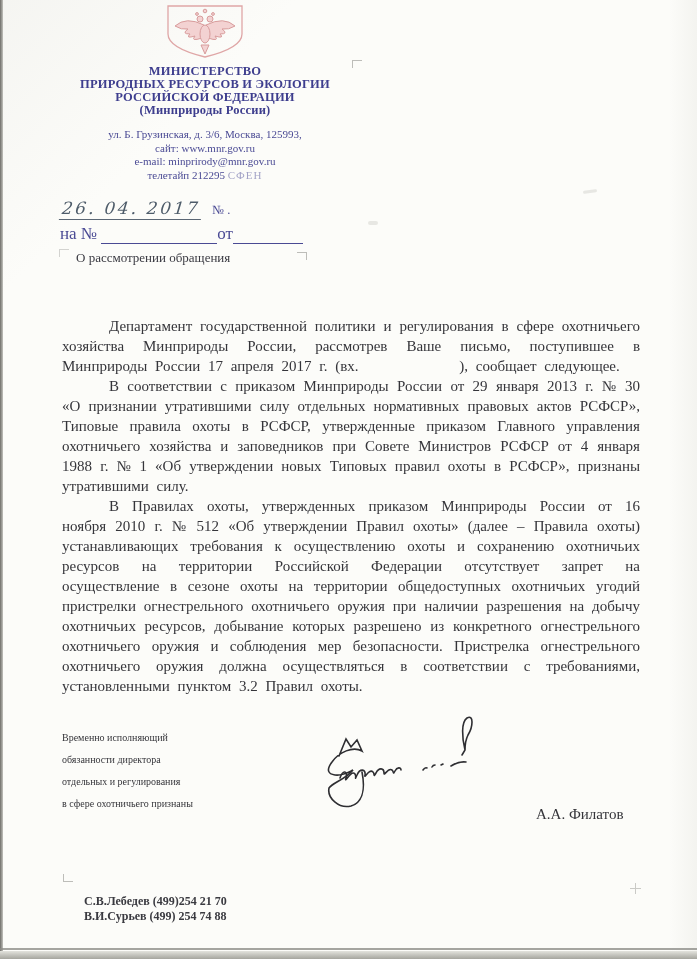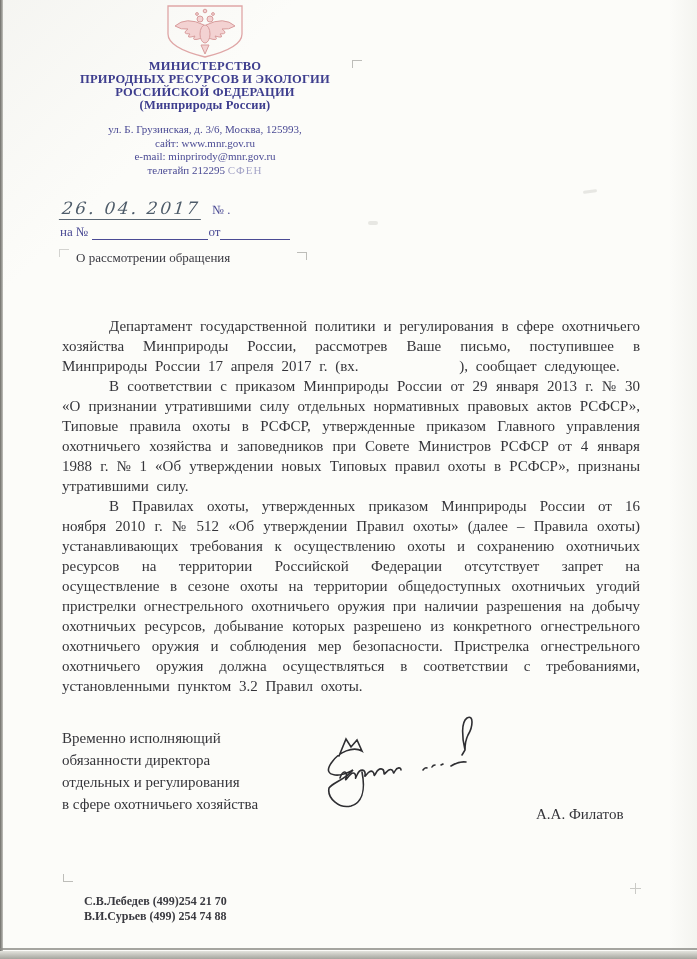--- a/index.html
+++ b/index.html
@@ -20,47 +20,47 @@
   .corner.tl{border-top:1.5px solid #8a8a85;border-left:1.5px solid #8a8a85;}
   .corner.tr{border-top:1.5px solid #8a8a85;border-right:1.5px solid #8a8a85;}
   .corner.bl{border-bottom:1.5px solid #8a8a85;border-left:1.5px solid #8a8a85;}
   .crop-plus{position:absolute;left:630px;top:883px;width:11px;height:11px;opacity:.5;}
   .crop-plus:before{content:"";position:absolute;left:5px;top:0;width:1px;height:11px;background:#9a9a94;}
   .crop-plus:after{content:"";position:absolute;left:0;top:5px;width:11px;height:1px;background:#9a9a94;}
 
   
   .letterhead{position:absolute;left:55px;top:4px;width:300px;text-align:center;}
   .emblem{display:block;margin:0 auto;}
-  .ministry{color:#3e3e8e;font-weight:bold;font-size:12.5px;line-height:13px;letter-spacing:.2px;}
+  .ministry{margin-top:5px;color:#3e3e8e;font-weight:bold;font-size:12.5px;line-height:13px;letter-spacing:.2px;}
   .address{margin-top:11px;color:#4a4a94;font-size:11px;line-height:13.5px;}
   .teletype-code{opacity:.5;letter-spacing:1px;}
 
   
   .ref{position:absolute;left:60px;top:194px;width:300px;color:#4a4a94;font-size:12px;}
   .date-row{display:flex;align-items:flex-end;height:26px;}
   .hand-date{
     display:inline-block;min-width:136px;border-bottom:1.2px solid #5a6674;
     font-family:"DejaVu Serif", serif;font-style:italic;font-size:17px;
     color:#4e5c6a;letter-spacing:2.5px;transform:skewX(-6deg);padding:0 2px 1px 2px;
   }
   .num-label{margin-left:10px;font-size:12.5px;padding-bottom:2px;}
-  .na-row{margin-top:4px;font-size:13px;}
+  .na-row{margin-top:4px;font-size:17px;}
   .blank{display:inline-block;border-bottom:1px solid #4a4a94;height:12px;vertical-align:bottom;}
   .blank.b1{width:116px;margin-left:4px;}
   .blank.b2{width:70px;}
 
   .subject{position:absolute;left:76px;top:250px;color:#3a3a42;font-size:13px;text-align:right;}
 
   
   .body-text{position:absolute;left:62px;top:316px;width:578px;
     color:#35353a;font-size:15px;line-height:20px;text-align:justify;word-spacing:4px;}
   .body-text p{margin:0;text-indent:47px;}
 
   
-  .sig-title{position:absolute;left:62px;top:727px;width:250px;color:#35353a;font-size:15px;line-height:22px;}
+  .sig-title{position:absolute;left:62px;top:727px;width:250px;color:#35353a;font-size:10px;line-height:22px;}
   .sig-scribble{position:absolute;left:315px;top:710px;}
   .sig-name{position:absolute;left:536px;top:806px;color:#35353a;font-size:15px;}
 
   
   .footer{position:absolute;left:84px;top:894px;color:#3a3a40;font-size:12px;line-height:15px;font-weight:bold;}
 
   .smudge{position:absolute;background:#d9d9d3;opacity:.6;border-radius:2px;}
 </style>
 </head>
 <body>
@@ -122,21 +122,21 @@
   <div class="body-text">
     <p>Департамент государственной политики и регулирования в сфере охотничьего хозяйства Минприроды России, рассмотрев Ваше письмо, поступившее в Минприроды России 17 апреля 2017 г. (вх.&nbsp;&nbsp;&nbsp;&nbsp;&nbsp;&nbsp;&nbsp;&nbsp;&nbsp;&nbsp;&nbsp;&nbsp; ), сообщает следующее.</p>
     <p>В соответствии с  приказом Минприроды России от 29 января 2013 г. № 30 «О признании утратившими силу отдельных нормативных правовых актов РСФСР», Типовые правила охоты в РСФСР, утвержденные приказом Главного управления охотничьего хозяйства и заповедников при Совете Министров РСФСР от 4 января 1988 г. № 1 «Об утверждении новых Типовых правил охоты в РСФСР», признаны утратившими силу.</p>
     <p>В Правилах охоты, утвержденных приказом Минприроды России от 16 ноября 2010 г. № 512 «Об утверждении Правил охоты» (далее – Правила охоты) устанавливающих требования к осуществлению охоты и сохранению охотничьих ресурсов на территории Российской Федерации отсутствует запрет на осуществление в сезоне охоты на территории общедоступных охотничьих угодий пристрелки огнестрельного охотничьего оружия при наличии разрешения на добычу охотничьих ресурсов, добывание которых разрешено из конкретного огнестрельного охотничьего оружия и соблюдения мер безопасности. Пристрелка огнестрельного охотничьего оружия должна осуществляться в соответствии с требованиями, установленными пунктом 3.2 Правил охоты.</p>
   </div>
 
   <div class="sig-title">
     <div>Временно исполняющий</div>
     <div>обязанности директора</div>
     <div>отдельных и регулирования</div>
-    <div>в сфере охотничьего хозяйства</div>
+    <div>в сфере охотничьего признаны</div>
   </div>
 
   <svg class="sig-scribble" width="175" height="115" viewBox="0 0 175 115">
     <g fill="none" stroke="#2e2e32" stroke-width="1.6" stroke-linecap="round">
       <path d="M24,46 L31,29 L36,37 L42,30 L47,41 C38,36 24,42 17,52 C11,60 13,64 20,65 C28,66 34,62 38,60 C30,70 18,72 14,78 C12,88 24,99 36,96 C46,93 51,82 47,62"></path>
       <path d="M25,68 c3,-9 8,-7 6,0 c-2,7 5,-9 9,-4 c2,3 -1,7 2,1 c3,-7 9,-6 8,0 c-1,5 4,-7 8,-3 c2,2 0,6 3,1 c3,-6 8,-5 8,0 c0,4 4,-6 8,-3 c2,2 1,5 3,1 c2,-4 6,-4 6,-1"></path>
       <path d="M108,60 q2,-3 4,-2"></path>
       <path d="M117,57 q1,-2 3,-2"></path>
       <path d="M126,55 l2,-1"></path>
       <path d="M150,40 C147,28 146,12 152,8 C159,4 158,17 153,25 C151,29 150,34 150,40 l-3,5"></path>

